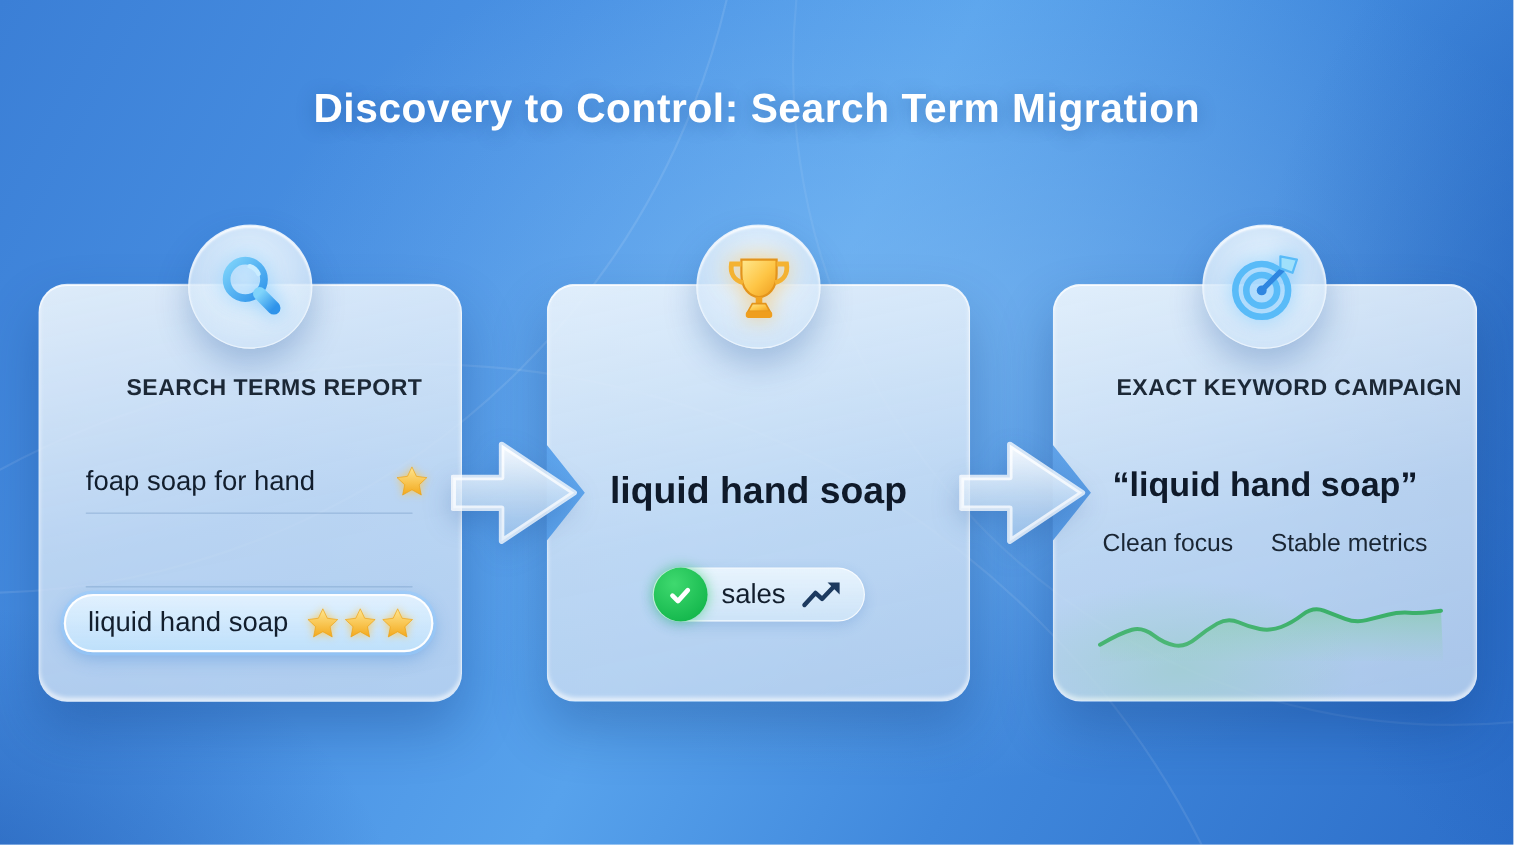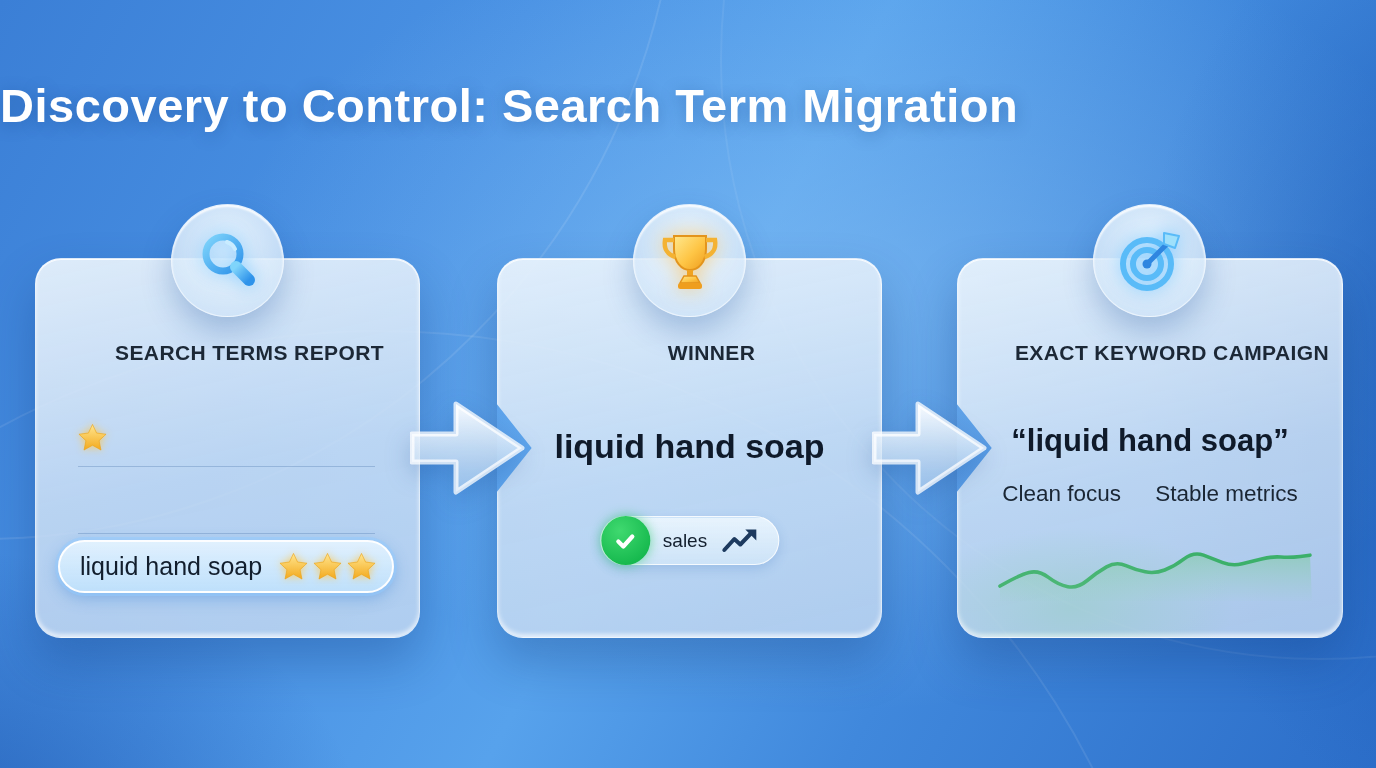--- a/index.html
+++ b/index.html
@@ -16,22 +16,22 @@
     background:radial-gradient(ellipse 520px 760px at 106% 45%, rgba(22,84,176,.55), transparent 62%); }
   .bg-botleft { position:absolute; inset:0;
     background:radial-gradient(ellipse 640px 430px at -4% 108%, rgba(18,72,162,.55), transparent 65%); }
   .bg-arc1 { position:absolute; width:1400px; height:1400px; border-radius:50%;
     border:2px solid rgba(255,255,255,.10); left:-720px; top:-860px; }
   .bg-arc2 { position:absolute; width:1600px; height:1600px; border-radius:50%;
     border:2px solid rgba(255,255,255,.09); left:-420px; top:330px; }
   .bg-arc3 { position:absolute; width:1200px; height:1200px; border-radius:50%;
     border:2px solid rgba(255,255,255,.07); left:720px; top:-540px; }
 
-  .title { position:absolute; top:78px; left:0; width:100%; text-align:left;
-    font-size:47px; font-weight:700; color:#ffffff; letter-spacing:.5px;
+  .title { position:absolute; top:78px; left:0; width:100%; text-align:center;
+    font-size:37px; font-weight:700; color:#ffffff; letter-spacing:.5px;
     text-shadow:0 3px 16px rgba(18,60,130,.35); }
 
   
   .card-shadow { position:absolute; top:258px; height:380px; border-radius:26px;
     box-shadow:0 24px 48px rgba(14,58,128,.32); }
   .card { position:absolute; top:258px; height:380px; border-radius:26px;
     background:linear-gradient(168deg, rgba(235,244,252,.92) 0%, rgba(205,224,245,.85) 55%, rgba(192,214,240,.84) 100%);
     border:1.5px solid rgba(255,255,255,.55);
     box-shadow:inset 0 1px 0 rgba(255,255,255,.85), inset 0 -3px 4px rgba(255,255,255,.65); }
   .card.notch-left { clip-path:polygon(0% 0%,100% 0%,100% 100%,0% 100%,0% 61.5%,9% 50%,0% 38.5%); }
@@ -73,21 +73,21 @@
   .winner-term { position:absolute; top:168px; left:0; width:100%; text-align:center;
     font-size:34px; font-weight:600; color:#0f1a2a; }
   .sales-pill { position:absolute; top:257px; left:50%; transform:translateX(-50%);
     height:49px; border-radius:25px; display:flex; align-items:center; gap:13px; padding-right:18px;
     background:linear-gradient(180deg, rgba(240,249,255,.85), rgba(214,234,250,.7));
     border:1px solid rgba(255,255,255,.8); box-shadow:0 4px 12px rgba(50,110,190,.2); }
   .check-circle { width:49px; height:49px; border-radius:50%;
     background:radial-gradient(circle at 38% 30%, #3fd96f, #16b94e 75%);
     display:flex; align-items:center; justify-content:center;
     box-shadow:0 0 12px rgba(52,205,110,.65); }
-  .sales-label { font-size:19px; color:#121e2d; }
+  .sales-label { font-size:25px; color:#121e2d; }
 
   
   .exact-term { position:absolute; top:164px; left:0; width:100%; text-align:center;
     font-size:31px; font-weight:700; color:#0f1a2a; }
   .kw-labels { position:absolute; top:222px; left:0; width:100%;
     display:flex; justify-content:center; gap:34px; font-size:22.5px; color:#1a2634; }
   .trend-chart { position:absolute; left:40px; top:276px; }
 
   
   .flow-arrow { position:absolute; top:396px; width:120px; height:104px;
@@ -139,20 +139,21 @@
   <h1 class="title">Discovery to Control: Search Term Migration</h1>
 
   <div class="card-shadow" id="shadow1"></div>
   <div class="card-shadow" id="shadow2"></div>
   <div class="card-shadow" id="shadow3"></div>
 
   <div class="card" id="card1">
     <div class="card-heading">SEARCH TERMS REPORT</div>
 
     <div class="term-row row-1">
+      <span class="term-text">foap soap for hand</span>
       <span class="stars">
           <svg class="star" viewBox="0 0 30 30">
             <use href="#starShape"></use>
           </svg>
         </span>
     </div>
     <div class="divider div-1"></div>
 
     <div class="divider div-2"></div>
 
@@ -166,21 +167,20 @@
             <use href="#starShape"></use>
           </svg>
           <svg class="star" viewBox="0 0 30 30">
             <use href="#starShape"></use>
           </svg>
         </span>
     </div>
   </div>
 
   <div class="card notch-left" id="card2">
-    <div class="card-heading">WINNER</div>
     <div class="winner-term">liquid hand soap</div>
     <div class="sales-pill">
       <span class="check-circle">
         <svg width="26" height="26" viewBox="0 0 26 26">
           <path d="M6 13.5 L11 18.5 L20 8.5" fill="none" stroke="#ffffff" stroke-width="4.2" stroke-linecap="round" stroke-linejoin="round"></path>
         </svg>
       </span>
       <span class="sales-label">sales</span>
       <span style="display:flex;">
         <svg width="40" height="30" viewBox="0 0 40 30">

